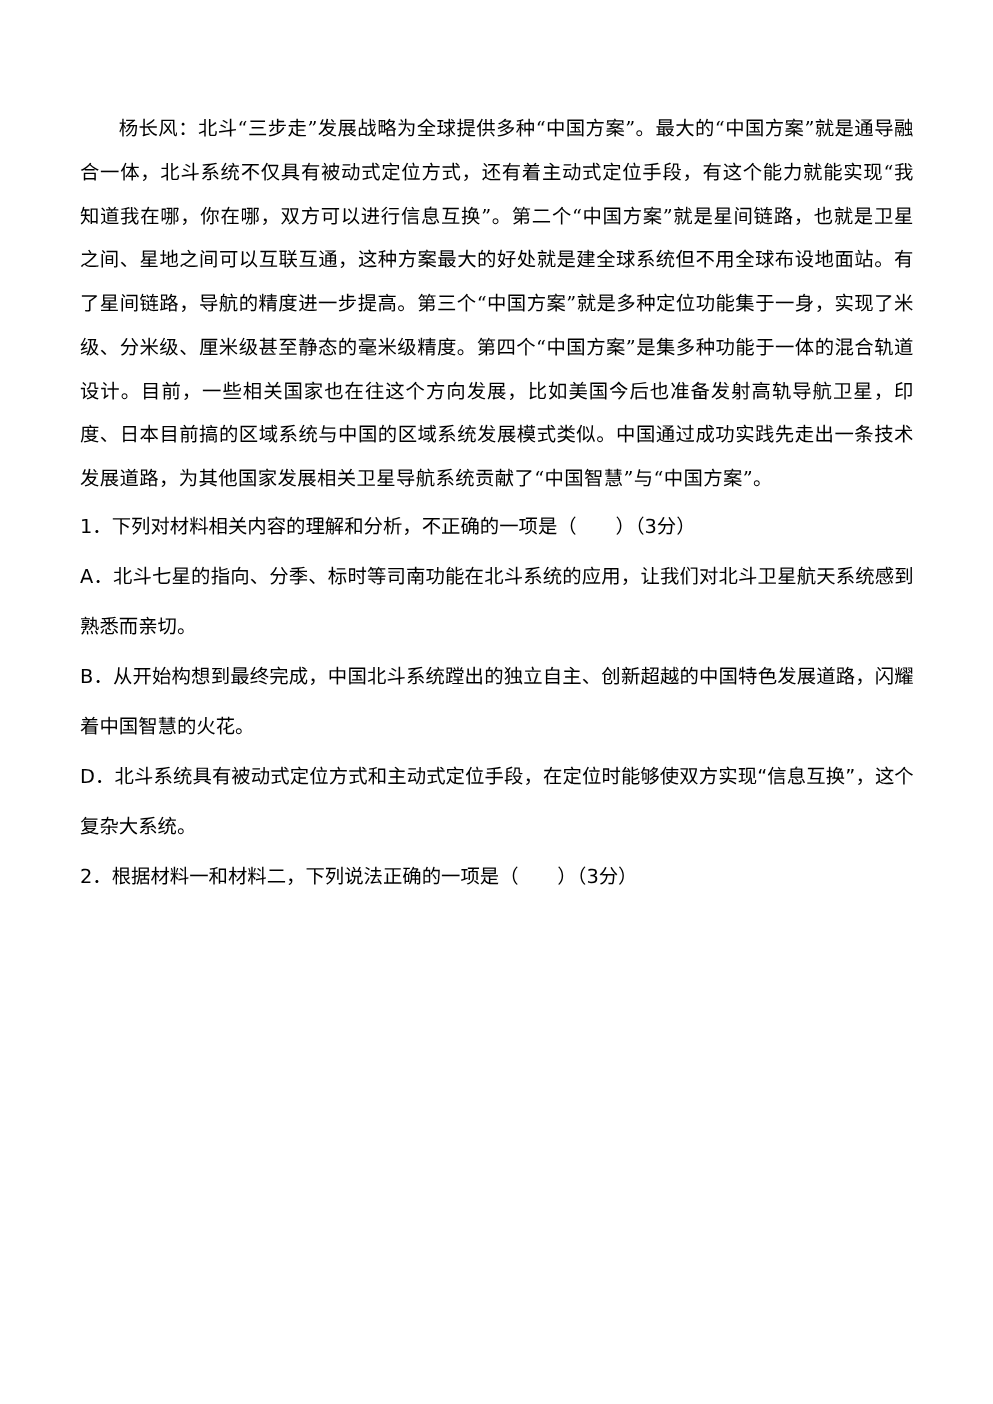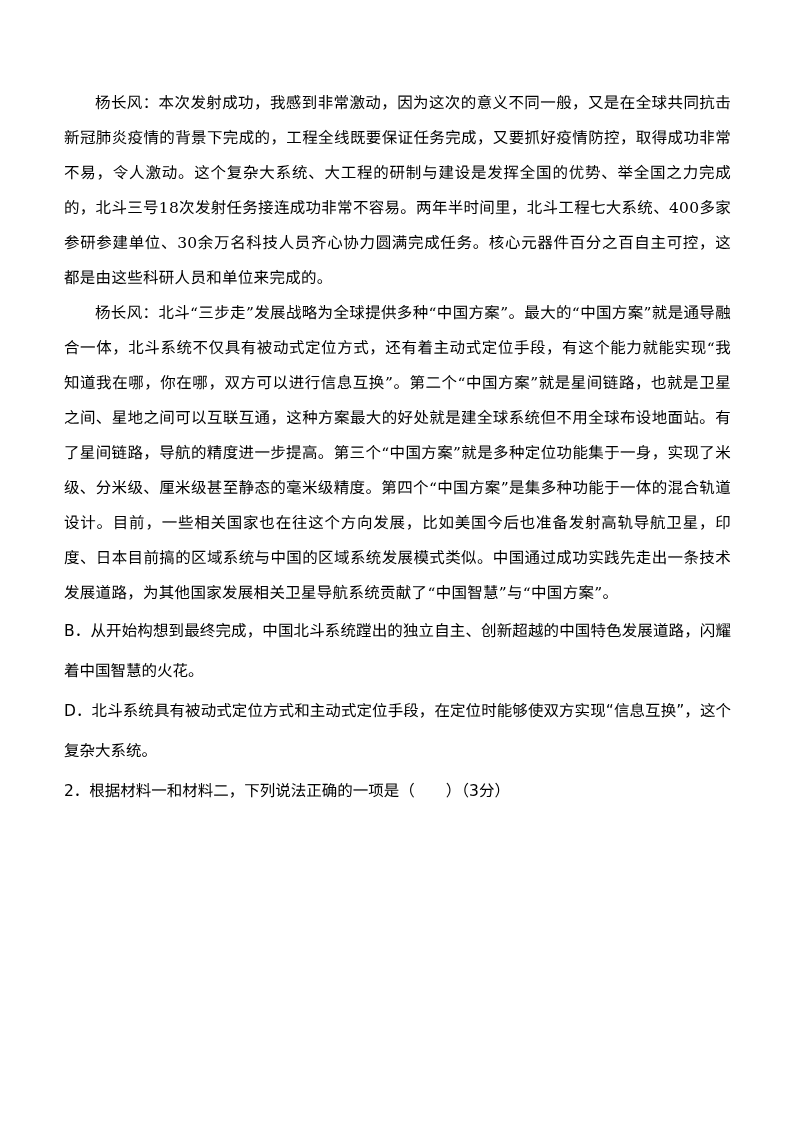--- a/index.html
+++ b/index.html
@@ -55,31 +55,32 @@
     margin: 0;
   }
 </style>
 </head>
 <body>
 
 <div class="page">
 
   <div class="material">
 
-    <p>杨长风：本次发射成功，我感到非常激动，因为这次的意义不同一般，又是在全球共同抗击新冠肺炎疫情的背景下完成的，工程全线既要保证任务完成，又要抓好疫情防控，取得成功非常不易，令人激动。这个复杂大系统、大工程的研制与建设是发挥全国的优势、举全国之力完成的，北斗三号18次发射任务接连成功非常不容易。两年半时间里，北斗工程七大系统、400多家参研参建单位、30余万名科技人员齐心协力圆满完成任务。核心元器件百分之百自主可控，这都是由这些科研人员和单位来完成的。</p>
 
 
     <p>杨长风：北斗“三步走”发展战略为全球提供多种“中国方案”。最大的“中国方案”就是通导融合一体，北斗系统不仅具有被动式定位方式，还有着主动式定位手段，有这个能力就能实现“我知道我在哪，你在哪，双方可以进行信息互换”。第二个“中国方案”就是星间链路，也就是卫星之间、星地之间可以互联互通，这种方案最大的好处就是建全球系统但不用全球布设地面站。有了星间链路，导航的精度进一步提高。第三个“中国方案”就是多种定位功能集于一身，实现了米级、分米级、厘米级甚至静态的毫米级精度。第四个“中国方案”是集多种功能于一体的混合轨道设计。目前，一些相关国家也在往这个方向发展，比如美国今后也准备发射高轨导航卫星，印度、日本目前搞的区域系统与中国的区域系统发展模式类似。中国通过成功实践先走出一条技术发展道路，为其他国家发展相关卫星导航系统贡献了“中国智慧”与“中国方案”。</p>
 
 
   </div>
 
   <div class="questions">
 
+    <p>1．下列对材料相关内容的理解和分析，不正确的一项是（　　）（3分）</p>
 
+    <p>A．北斗七星的指向、分季、标时等司南功能在北斗系统的应用，让我们对北斗卫星航天系统感到熟悉而亲切。</p>
 
     <p>B．从开始构想到最终完成，中国北斗系统蹚出的独立自主、创新超越的中国特色发展道路，闪耀着中国智慧的火花。</p>
 
 
     <p>D．北斗系统具有被动式定位方式和主动式定位手段，在定位时能够使双方实现“信息互换”，这个复杂大系统。</p>
 
     <p>2．根据材料一和材料二，下列说法正确的一项是（　　）（3分）</p>
 
   </div>
 

